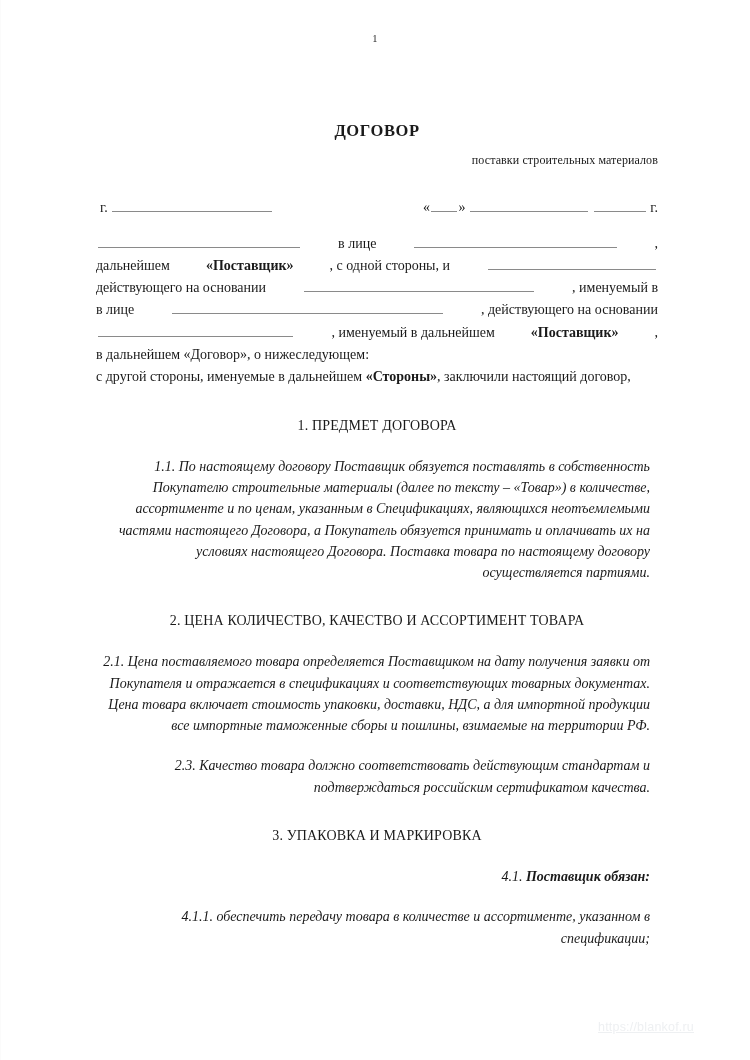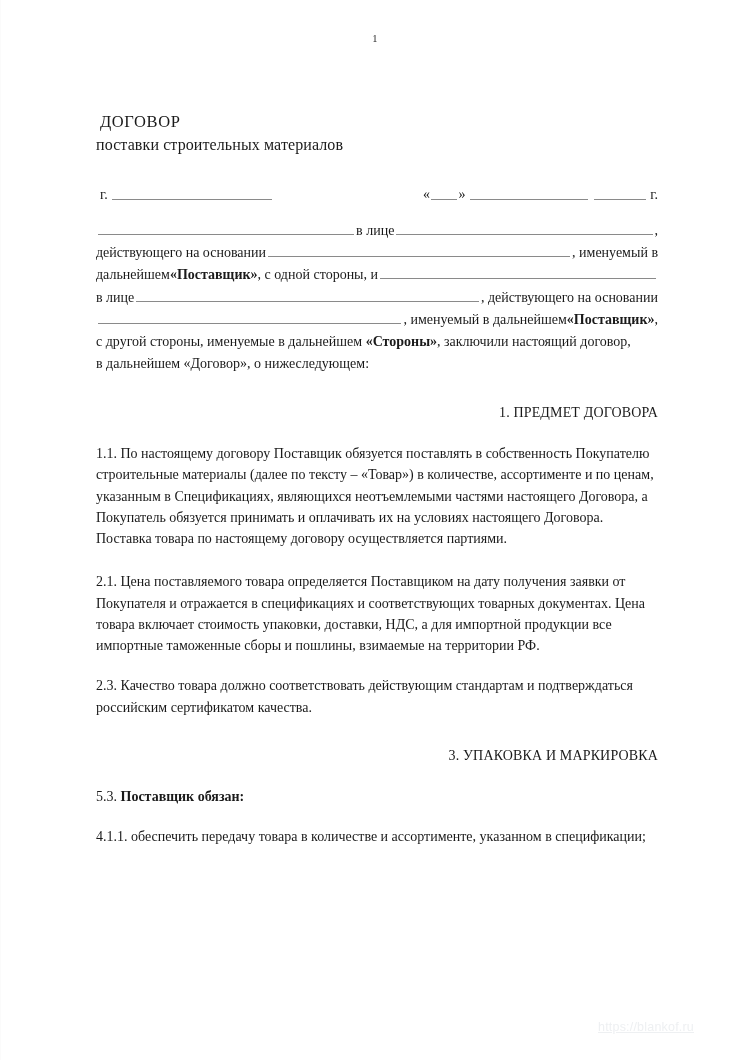--- a/index.html
+++ b/index.html
@@ -38,30 +38,30 @@
   
   .content {
     position: absolute;
     left: 96px;
     top: 108px;
     width: 562px;
   }
 
   
   .doc-title {
-    text-align: left;
-    font-weight: normal;
+    text-align: center;
+    font-weight: bold;
     font-size: 16.5px;
     letter-spacing: .6px;
     line-height: 1.18;
-    margin: 4px;
+    margin: 13px;
   }
   .doc-subtitle {
-    text-align: left;
-    font-size: 16px;
+    text-align: right;
+    font-size: 12px;
     line-height: 1.3;
     margin: 2px 0 0 0;
     letter-spacing: .1px;
   }
 
   
   .rule {
     display: inline-block;
     border-bottom: 1px solid #8a8a8a;
     height: 0.88em;
@@ -94,48 +94,49 @@
   }
   .guil { letter-spacing: .4px; }
 
   
   .parties {
     margin-top: 14px;
     font-size: 14px;
     line-height: 1.58;
     text-align: left;
   }
-  .parties .prow { white-space: nowrap; }
+  .parties .prow { white-space: nowrap; gap: 36px; }
   .parties b { font-weight: bold; }
 
   
   .prow { display: flex; align-items: baseline; width: 100%; }
   .prow > .fill {
     flex: 1 1 auto;
     min-width: 14px;
     border-bottom: 1px solid #8a8a8a;
     height: 0.86em;
     margin: 0 2px;
   }
   .prow > .txt { flex: 0 0 auto; }
 
   
   .section-heading {
-    text-align: right;
+    text-align: center;
     font-size: 14px;
     margin: 30px 0 0 0;
     letter-spacing: .15px;
   }
 
   
   p.clause {
     font-size: 14px;
     line-height: 1.52;
-    margin: 19px 0 0 0;
-    text-align: left;
+    margin: 19px 8px 0 0;
+    text-align: right;
+    font-style: italic;
   }
   p.clause.first { margin-top: 22px; }
   p.clause b { font-weight: bold; }
 
   
   .watermark {
     position: absolute;
     right: 56px;
     bottom: 26px;
     font-family: "Liberation Sans", sans-serif;
@@ -174,61 +175,62 @@
     <div class="parties">
 
       <div class="prow">
         <span class="fill"></span>
         <span class="txt">в лице</span>
         <span class="fill"></span>
         <span class="txt">,</span>
       </div>
 
       <div class="prow">
-        <span class="txt">действующего на основании</span>
-        <span class="fill"></span>
-        <span class="txt">, именуемый в</span>
-      </div>
-
-      <div class="prow">
         <span class="txt">дальнейшем </span>
           <b>«Поставщик»</b>
           <span class="txt">, с одной стороны, и</span>
         <span class="fill"></span>
       </div>
 
       <div class="prow">
+        <span class="txt">действующего на основании</span>
+        <span class="fill"></span>
+        <span class="txt">, именуемый в</span>
+      </div>
+
+      <div class="prow">
         <span class="txt">в лице</span>
         <span class="fill"></span>
         <span class="txt">, действующего на основании</span>
       </div>
 
       <div class="prow">
         <span class="fill"></span>
         <span class="txt">, именуемый в дальнейшем </span>
           <b>«Поставщик»</b>
           <span class="txt">,</span>
       </div>
 
+      <div>в дальнейшем «Договор», о нижеследующем:</div>
+
       <div>
         <span>с другой стороны, именуемые в дальнейшем </span><b>«Стороны»</b><span>, заключили настоящий договор,</span>
       </div>
 
-      <div>в дальнейшем «Договор», о нижеследующем:</div>
-
     </div>
 
     <div class="section-heading">1. ПРЕДМЕТ ДОГОВОРА</div>
     <p class="clause first">1.1. По настоящему договору Поставщик обязуется поставлять в собственность Покупателю строительные материалы (далее по тексту – «Товар») в количестве, ассортименте и по ценам, указанным в Спецификациях, являющихся неотъемлемыми частями настоящего Договора, а Покупатель обязуется принимать и оплачивать их на условиях настоящего Договора. Поставка товара по настоящему договору осуществляется партиями.</p>
 
+    <div class="section-heading">2. ЦЕНА КОЛИЧЕСТВО, КАЧЕСТВО И АССОРТИМЕНТ ТОВАРА</div>
     <p class="clause first">2.1. Цена поставляемого товара определяется Поставщиком на дату получения заявки от Покупателя и отражается в спецификациях и соответствующих товарных документах. Цена товара включает стоимость упаковки, доставки, НДС, а для импортной продукции все импортные таможенные сборы и пошлины, взимаемые на территории РФ.</p>
     <p class="clause">2.3. Качество товара должно соответствовать действующим стандартам и подтверждаться российским сертификатом качества.</p>
 
     <div class="section-heading">3. УПАКОВКА И МАРКИРОВКА</div>
 
-    <p class="clause first"><span>5.3. </span><b>Поставщик обязан:</b></p>
+    <p class="clause first"><span>4.1. </span><b>Поставщик обязан:</b></p>
     <p class="clause">4.1.1. обеспечить передачу товара в количестве и ассортименте, указанном в спецификации;</p>
 
   </div>
 
   <div class="watermark">https://blankof.ru</div>
 
 </div>
 
 </body></html>

